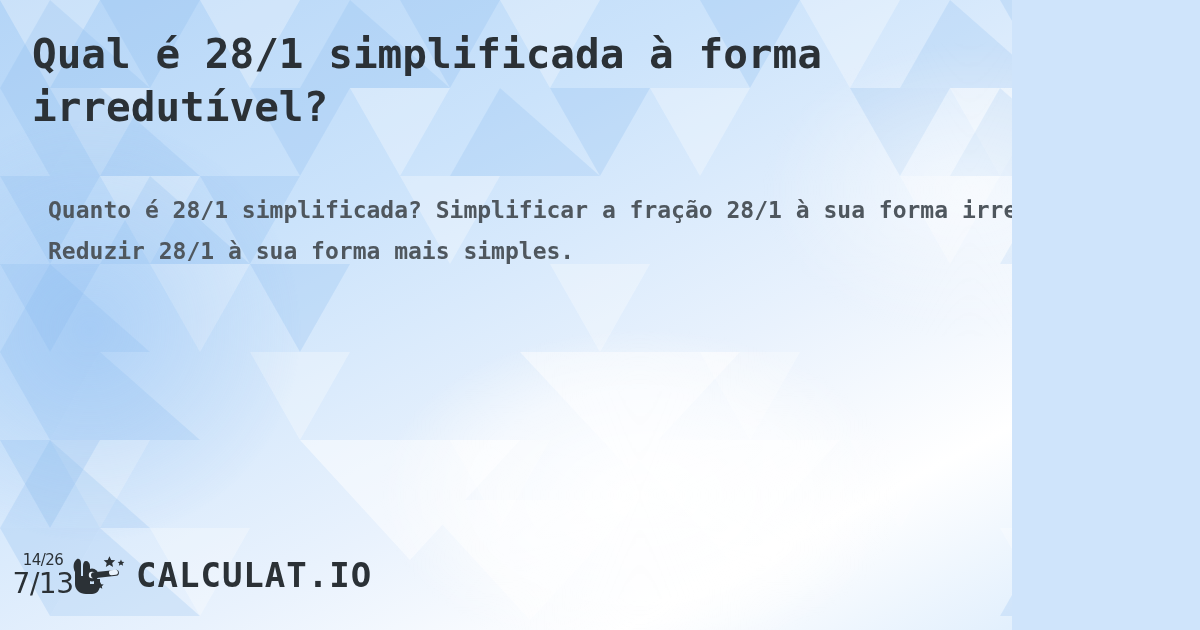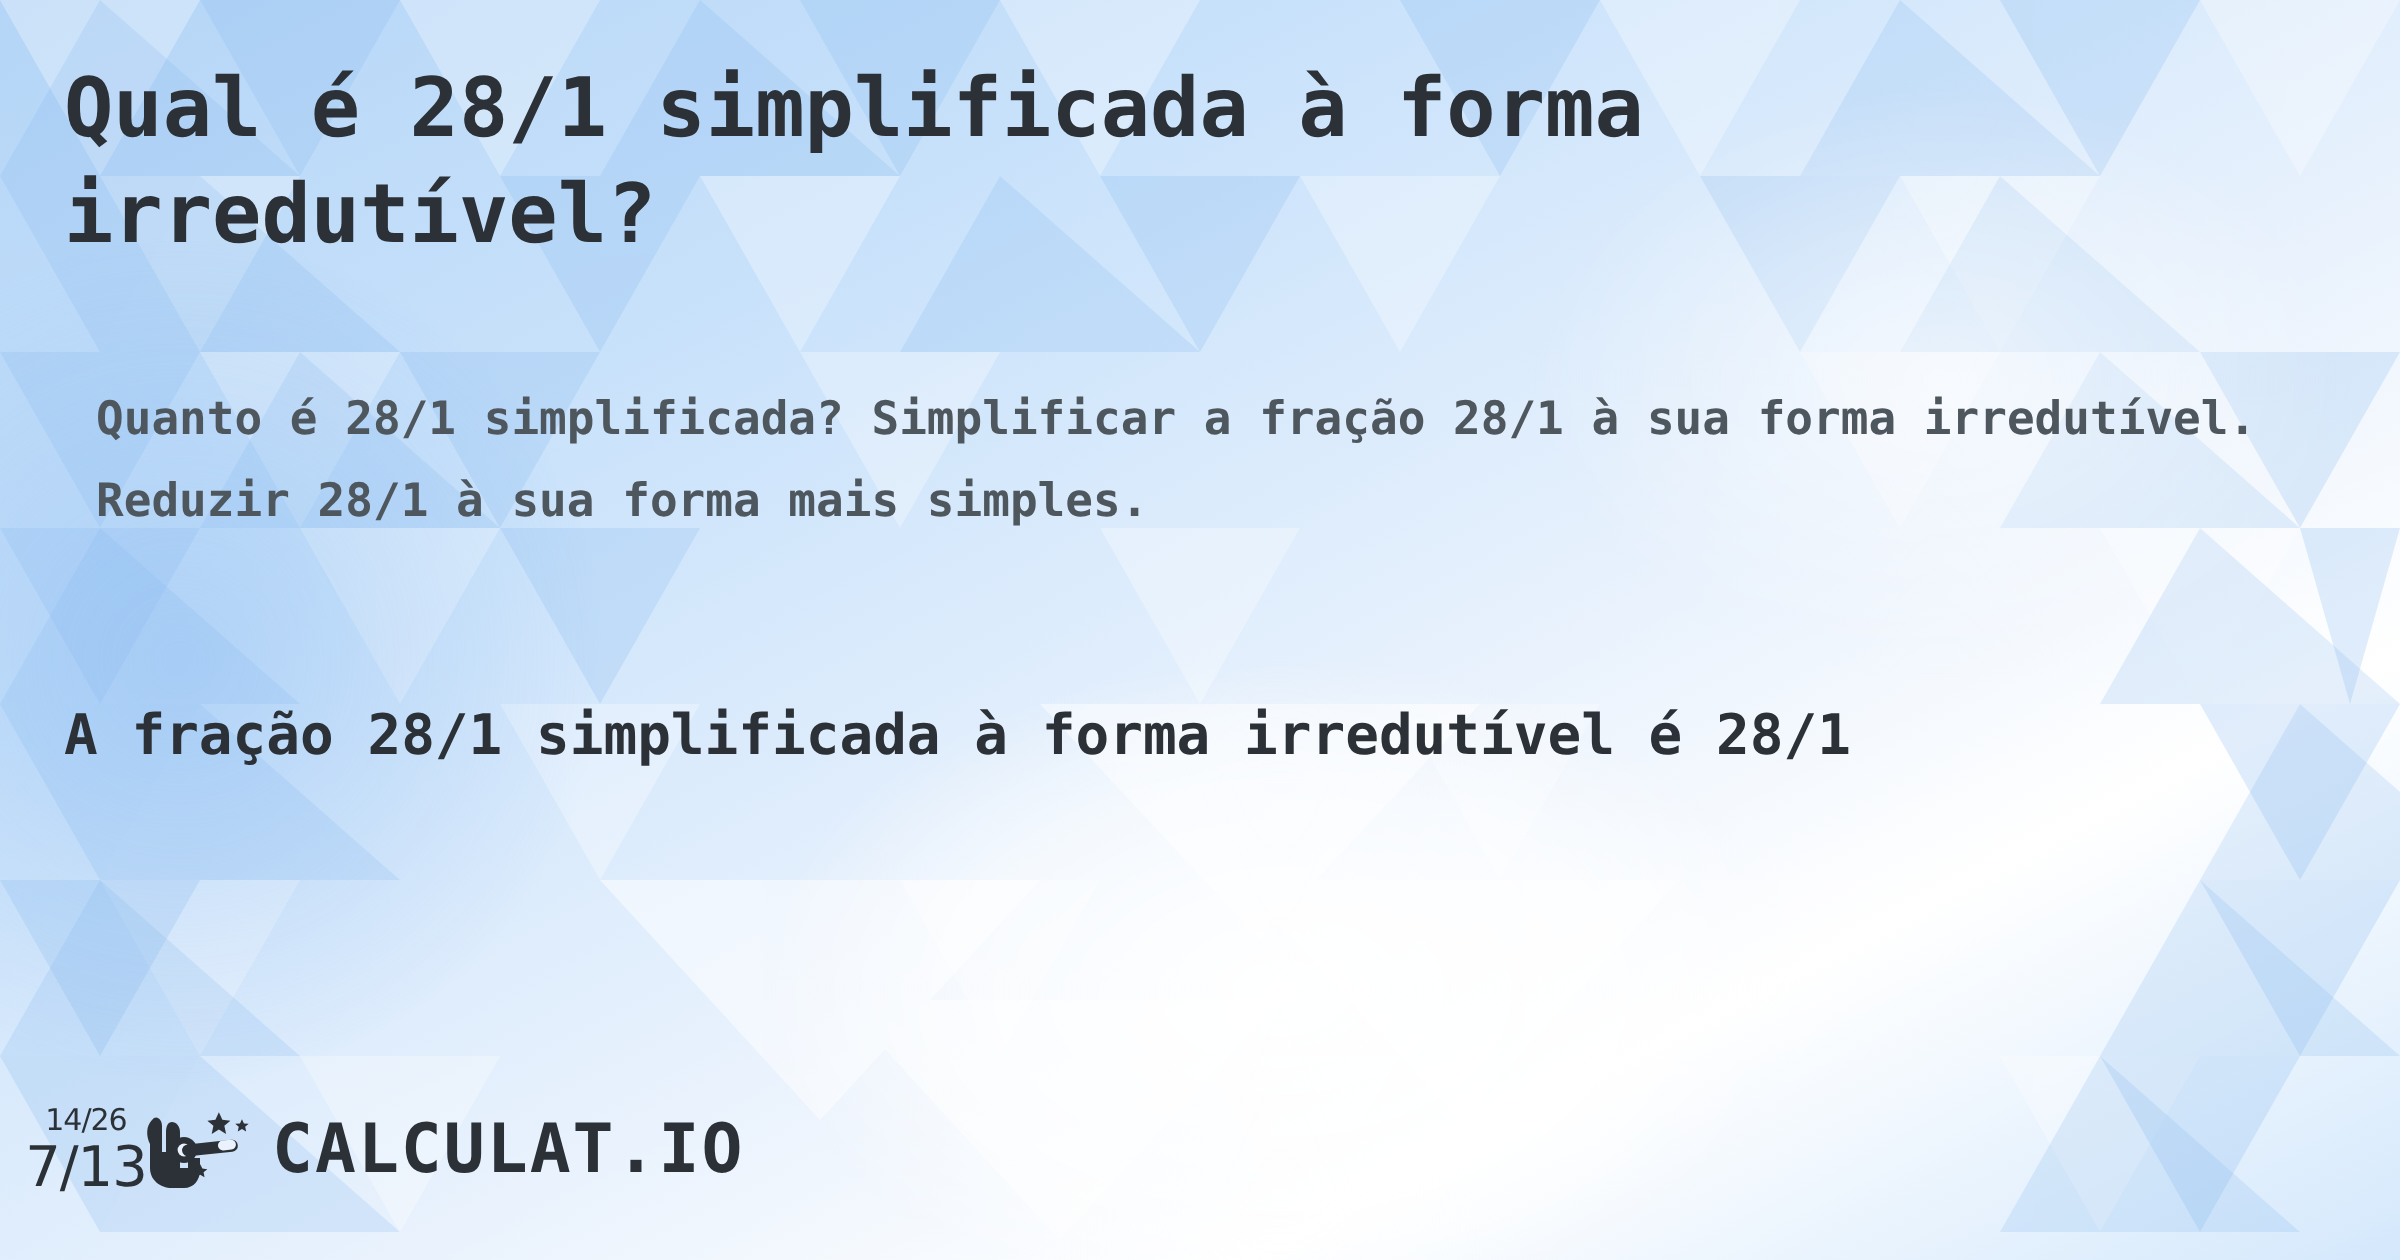--- a/index.html
+++ b/index.html
@@ -9,21 +9,21 @@
   body {
     width: 1200px;
     height: 630px;
     overflow: hidden;
     font-family: "DejaVu Sans Mono", monospace;
     background: #cfe4fb;
   }
 
   .poster {
     position: relative;
-    width: 1200px;
+    width: 1012px;
     height: 630px;
     overflow: hidden;
     background: linear-gradient(118deg, #b6d6f7 0%, #c6e0fa 22%, #dceaf9 45%, #eef5fd 62%, #ffffff 78%, #f1f7fe 90%, #dcebfc 100%);
   }
 
   
   .poly-layer {
     position: absolute;
     inset: 0;
     width: 1200px;
@@ -260,21 +260,20 @@
     <div class="glow glow-b"></div>
     <div class="glow glow-c"></div>
   </div>
 
   <div class="content">
 
     <h1 class="title">Qual é 28/1 simplificada à forma irredutível?</h1>
 
     <p class="subtitle">Quanto é 28/1 simplificada? Simplificar a fração 28/1 à sua forma irredutível. Reduzir 28/1 à sua forma mais simples.</p>
 
-    <p class="answer">A fração 28/1 simplificada à forma irredutível é 28/1</p>
   </div>
 
   <div class="footer">
 
     <div class="frac-icon">
       <span class="num-top">14/26</span>
       <span class="num-bottom">7/13</span>
     </div>
 
 

